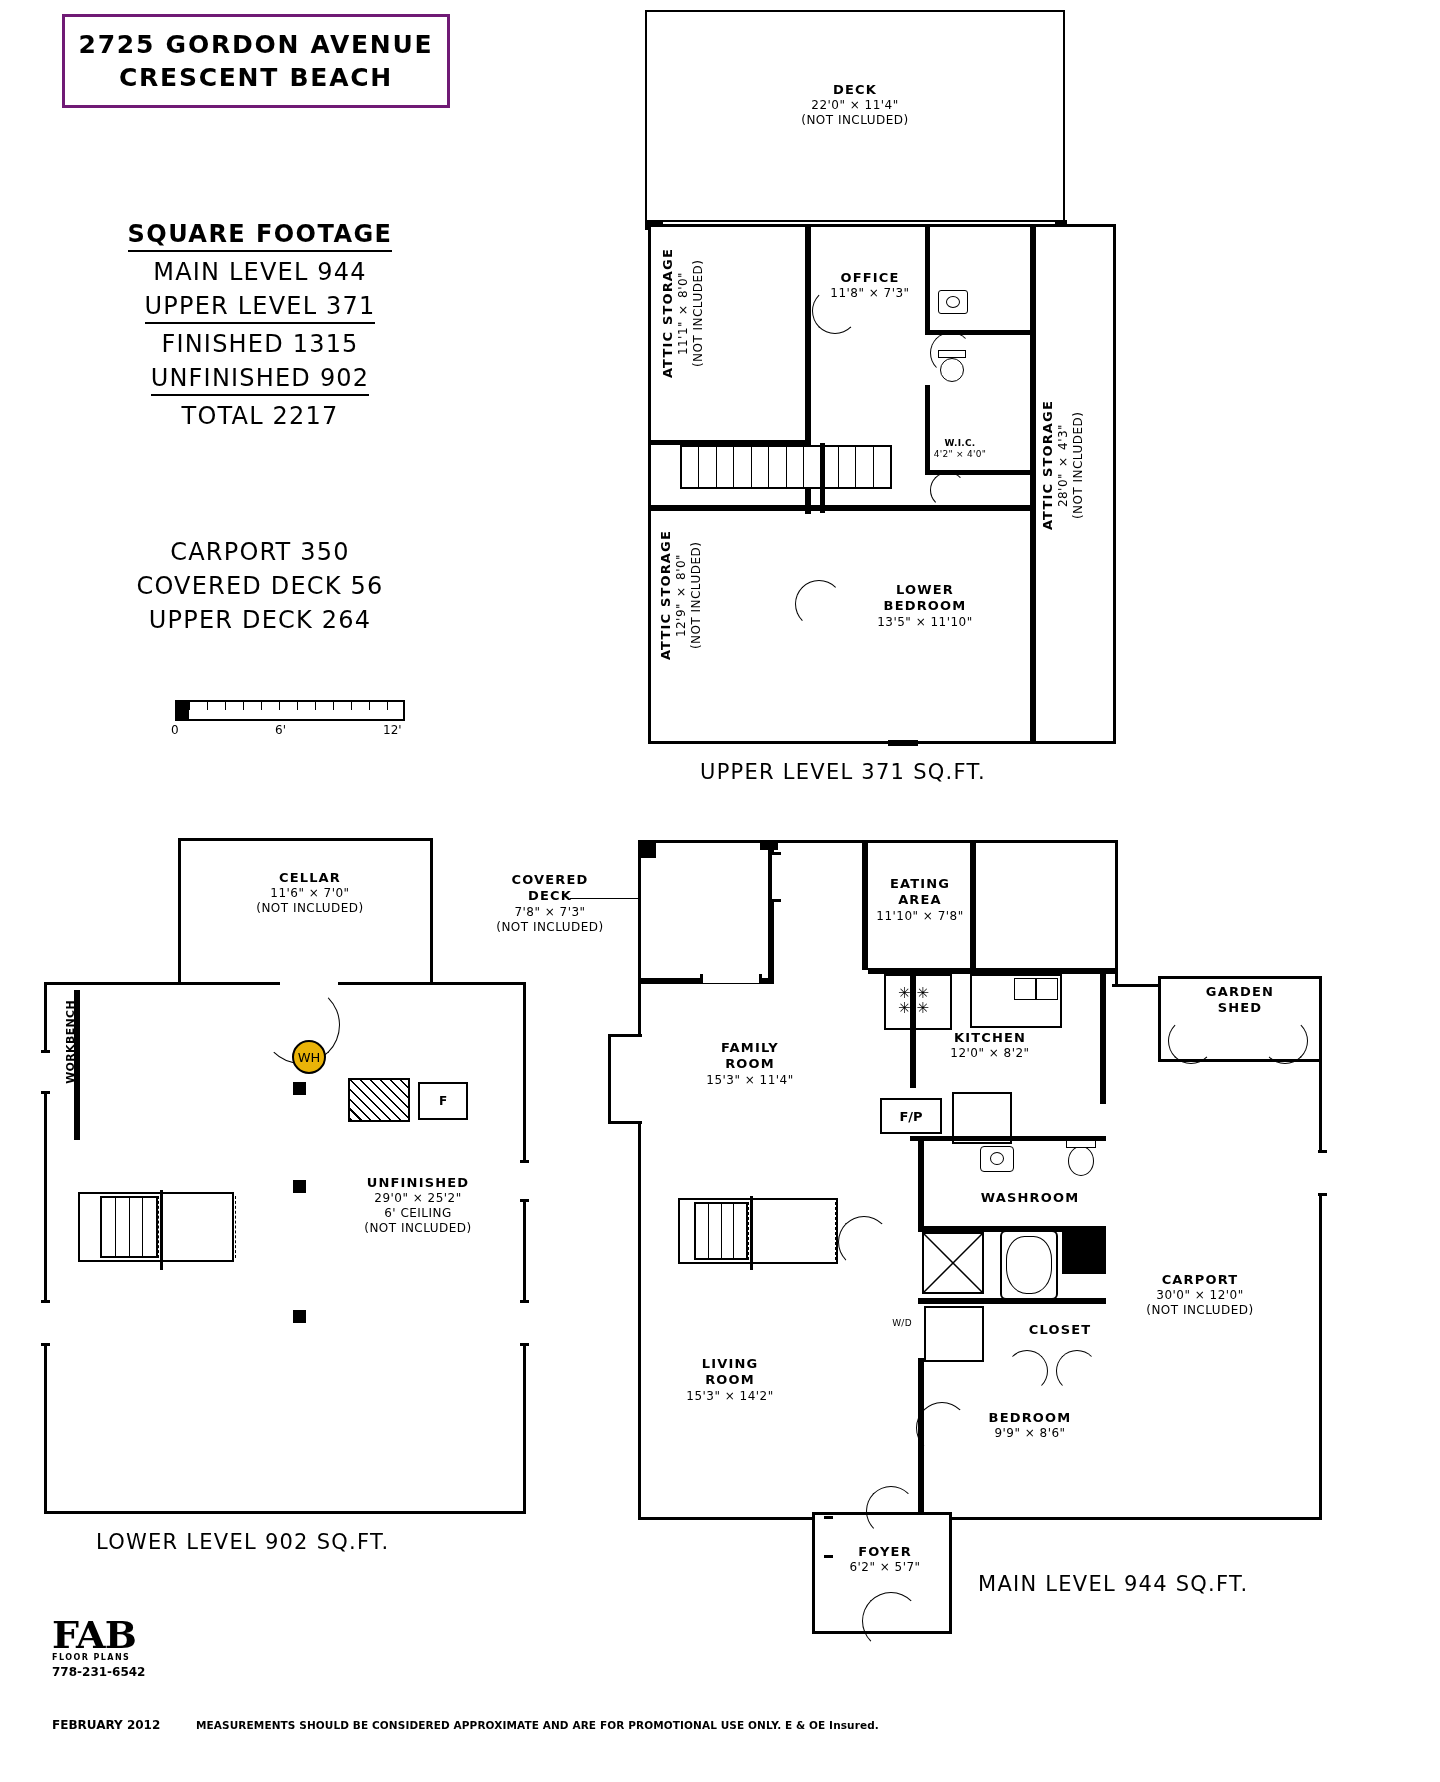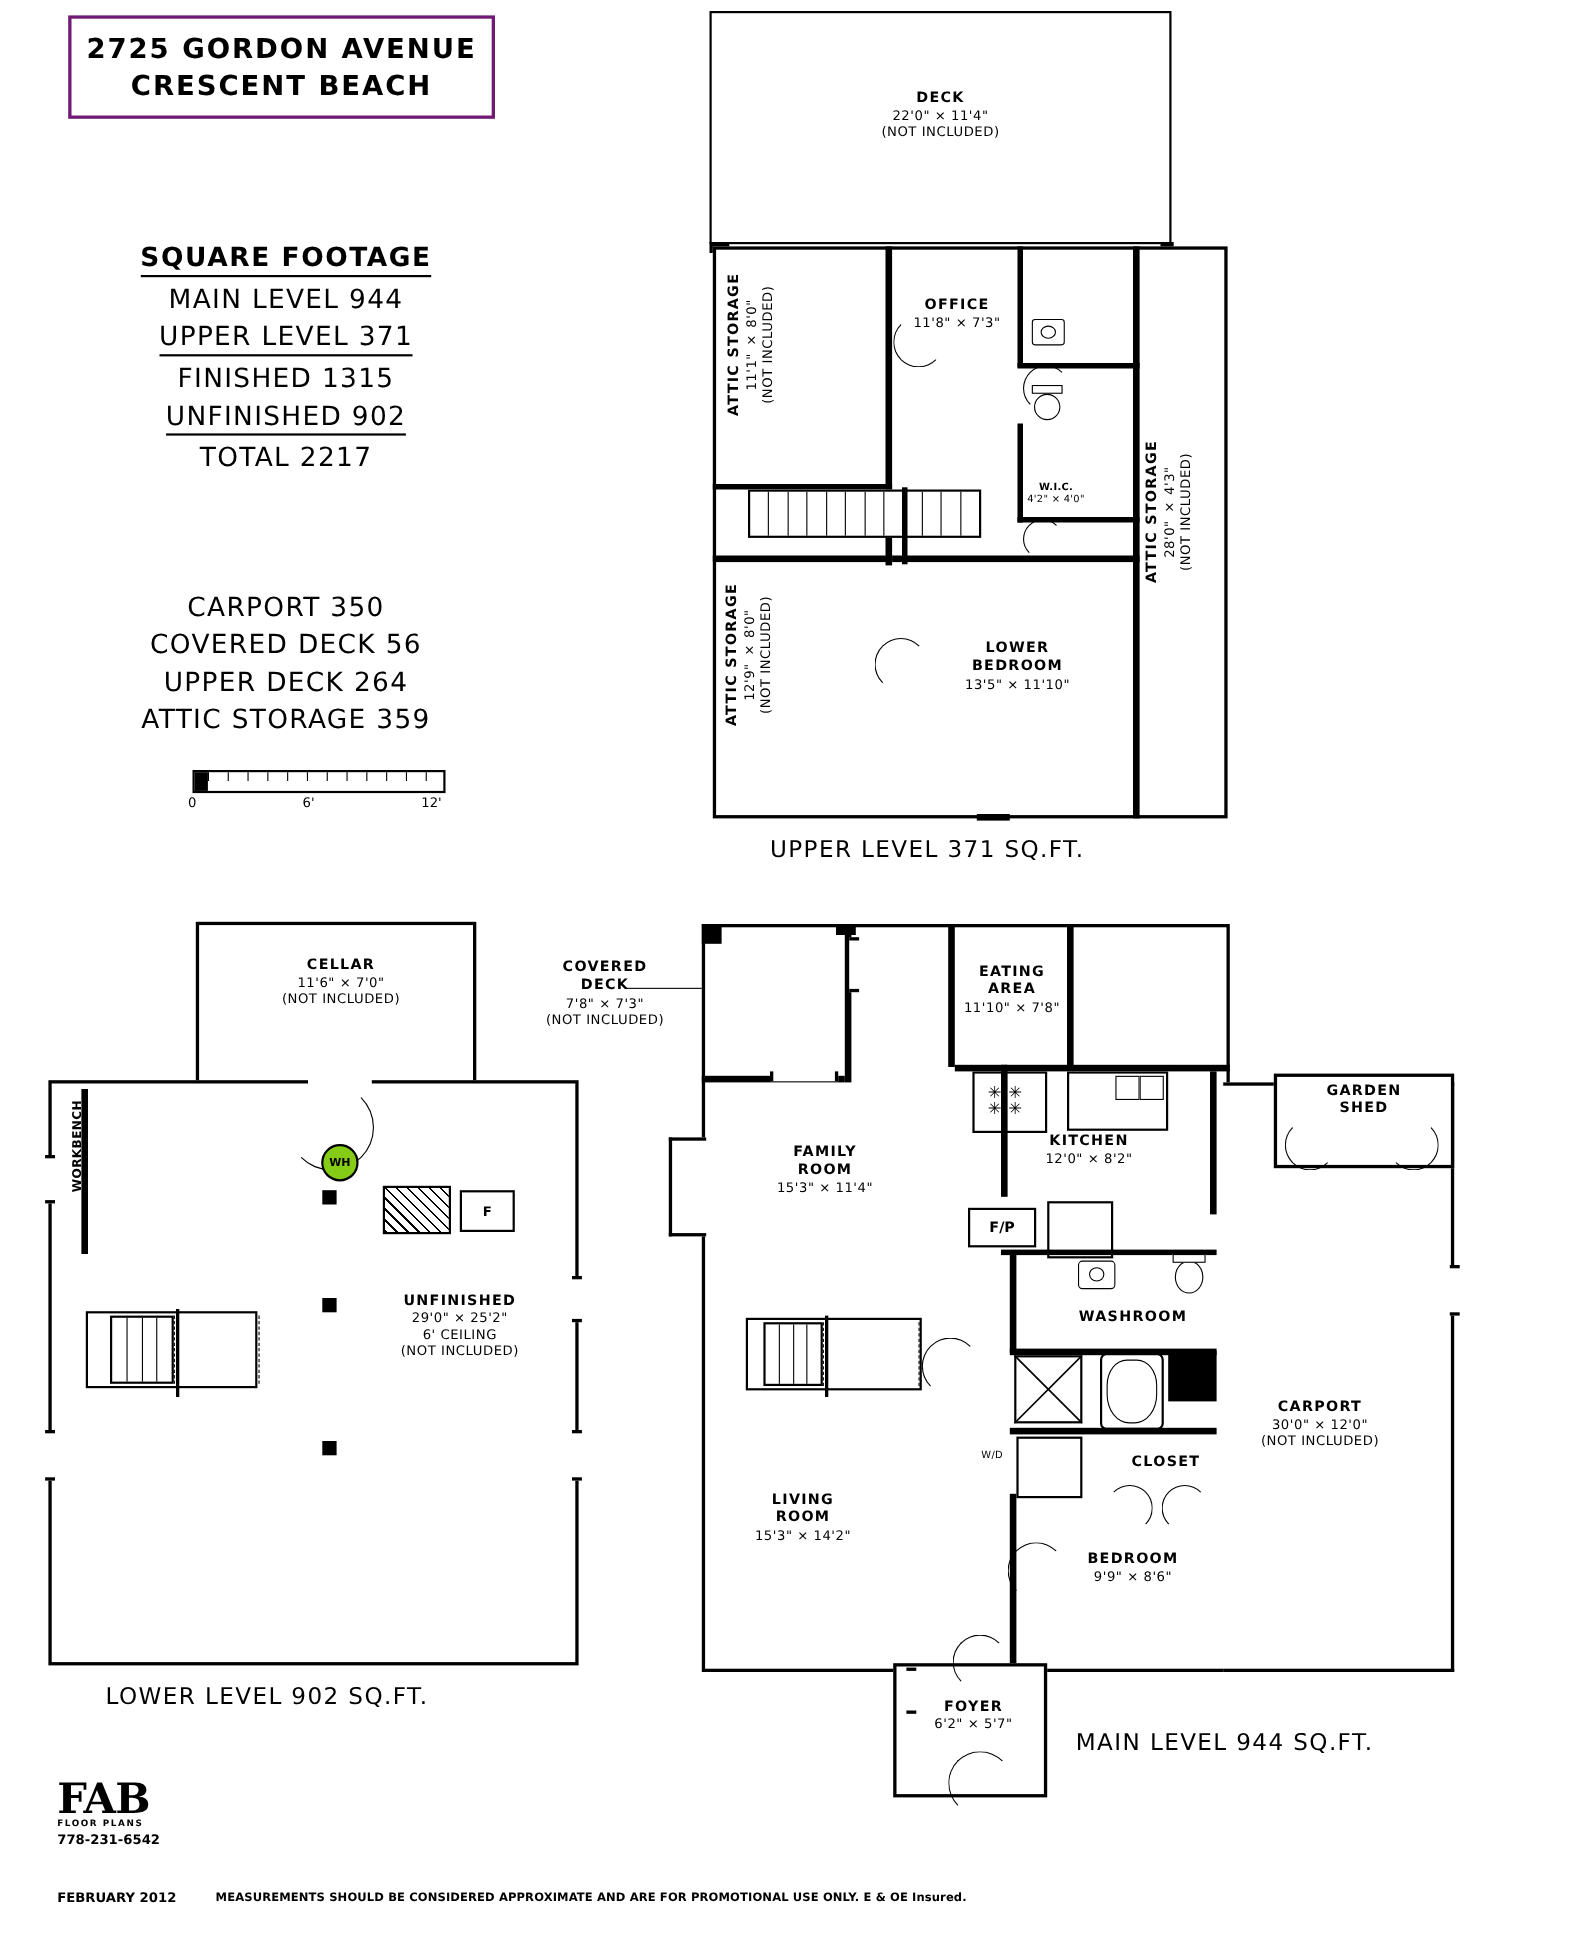--- a/index.html
+++ b/index.html
@@ -51,21 +51,21 @@
           display:flex;}
   .stairs .s{flex:1;border-right:1px solid #000;}
   .stairs .s:last-child{border-right:none;}
   .arc-br{position:absolute;border:1.5px solid #000;border-top-color:transparent;border-right-color:transparent;border-radius:50%;}
   .arc-bl{position:absolute;border:1.5px solid #000;border-top-color:transparent;border-left-color:transparent;border-radius:50%;}
   .arc-tr{position:absolute;border:1.5px solid #000;border-bottom-color:transparent;border-right-color:transparent;border-radius:50%;}
   .arc-tl{position:absolute;border:1.5px solid #000;border-bottom-color:transparent;border-left-color:transparent;border-radius:50%;}
 
   
   .whcirc{position:absolute;width:30px;height:30px;border:2px solid #000;border-radius:50%;
-          display:flex;align-items:center;justify-content:center;font-size:10px;font-weight:700;background:#84cc16;}
+          display:flex;align-items:center;justify-content:center;font-size:13px;font-weight:400;background:#eab308;}
   .post{position:absolute;width:13px;height:13px;background:#000;}
 
   .hatch{position:absolute;border:2px solid #000;box-sizing:border-box;
      background:repeating-linear-gradient(45deg,#000 0 1.5px,#fff 1.5px 7px);}
   .boxF{position:absolute;border:2px solid #000;box-sizing:border-box;display:flex;align-items:center;justify-content:center;font-size:12px;font-weight:700;background:#fff;}
 
   
   .fx{position:absolute;border:1.5px solid #000;box-sizing:border-box;background:#fff;}
   .fx.round{border-radius:50%;}
   .tub{position:absolute;border:2px solid #000;border-radius:6px;box-sizing:border-box;background:#fff;}
@@ -98,21 +98,20 @@
     <div class="row">MAIN LEVEL 944</div>
     <div class="row ul">UPPER LEVEL 371</div>
     <div class="row">FINISHED 1315</div>
     <div class="row ul">UNFINISHED 902</div>
     <div class="row">TOTAL 2217</div>
   </div>
   <div class="sqft2">
     <div class="row">CARPORT 350</div>
     <div class="row">COVERED DECK 56</div>
     <div class="row">UPPER DECK 264</div>
-    <div class="row">ATTIC STORAGE 359</div>
   </div>
 
   <div class="scalewrap">
     <div class="scalebar">
       <div class="fill"></div>
       <div class="tick" style="left:12px"></div>
         <div class="tick" style="left:30px"></div>
       <div class="tick" style="left:48px"></div>
         <div class="tick" style="left:66px"></div>
       <div class="tick" style="left:84px"></div>

